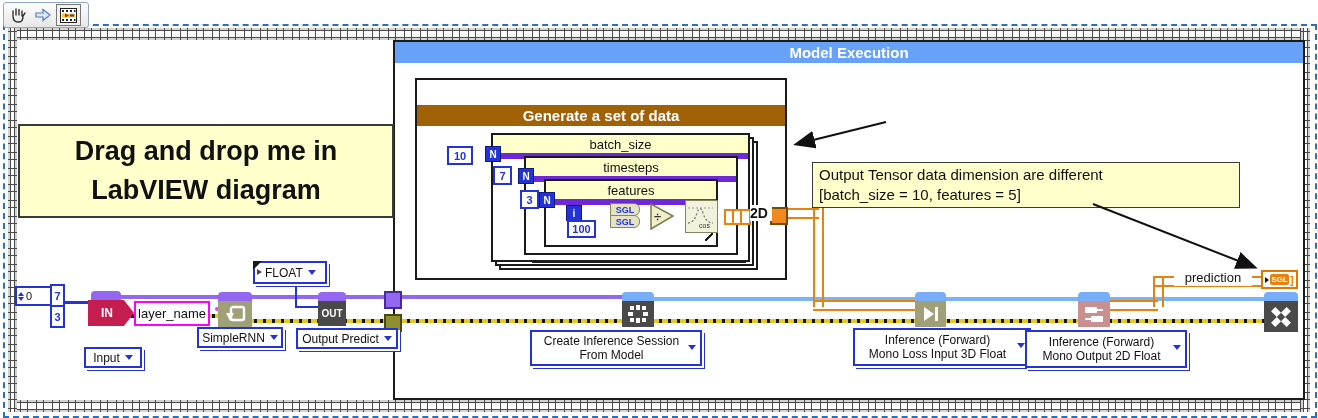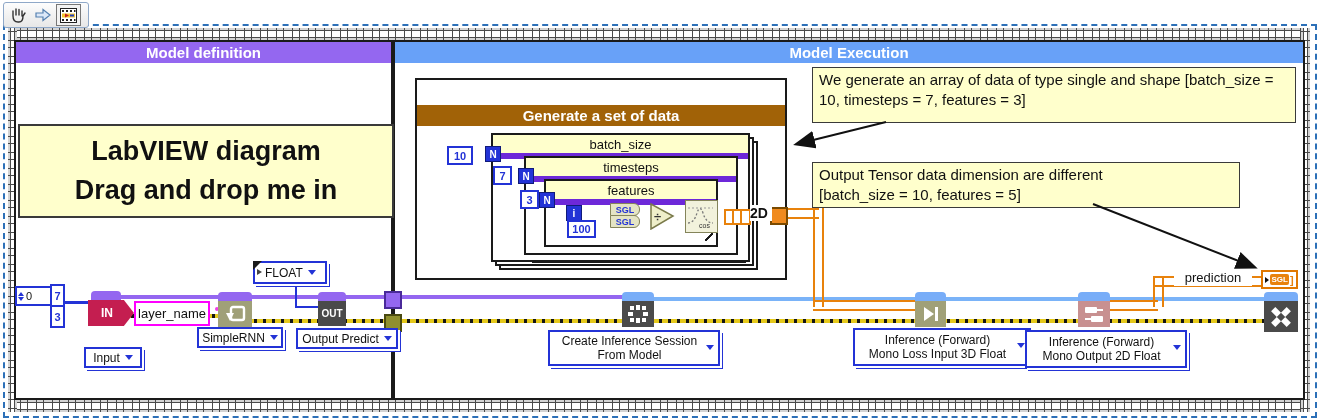--- a/index.html
+++ b/index.html
@@ -164,21 +164,21 @@
   .dd{background:#fff;border:2px solid #2333d6;box-shadow:2px 2px 0 0 #fff,3px 3px 0 0 #2333d6;
       display:flex;align-items:center;justify-content:center;font-size:12px;white-space:nowrap;
       padding:0 3px;z-index:5;}
   .dd2{flex-direction:column;line-height:14px;font-size:12px;padding:1px 14px 1px 5px;position:absolute;}
   .dd-arrow{width:0;height:0;border-left:4px solid transparent;border-right:4px solid transparent;
             border-top:5px solid #2333d6;display:inline-block;margin-left:5px;}
   .dd2 .dd-arrow{position:absolute;right:4px;top:13px;margin:0;}
   #ddInput{left:84px;top:328px;width:48px;height:17px;margin-top:19px;}
   #ddRnn{left:197px;top:327px;width:76px;height:17px;}
   #ddOutput{left:296px;top:328px;width:92px;height:17px;}
-  #ddCreate{left:548px;top:330px;width:149px;height:30px;}
+  #ddCreate{left:530px;top:330px;width:149px;height:30px;}
   #ddLoss{left:853px;top:328px;width:155px;height:32px;}
   #ddMo{left:1025px;top:330px;width:139px;height:32px;}
 
   
   #floatBox{left:253px;top:261px;width:60px;height:19px;background:#fff;border:2px solid #2333d6;
             box-shadow:2px 2px 0 0 #fff,3px 3px 0 0 #2333d6;display:flex;align-items:center;
             font-size:12px;padding-left:10px;z-index:5;}
   #floatFold{position:absolute;left:-2px;top:-2px;width:0;height:0;
              border-top:9px solid #1a1a1a;border-right:9px solid transparent;}
   #floatGlyph{position:absolute;left:2px;top:6px;width:0;height:0;
@@ -218,25 +218,20 @@
 <body>
 
 <div class="canvas">
 
   <div class="abs" id="marquee"></div>
   <div class="abs fsh" id="fsTop"></div>
   <div class="abs fsh" id="fsBottom"></div>
   <div class="abs fsv" id="fsLeft"></div>
   <div class="abs fsv" id="fsRight"></div>
 
-  <div class="abs frame" id="frameDef">
-    <div class="frameHeader hdr-purple">
-      <span>Model definition</span>
-    </div>
-  </div>
   <div class="abs frame" id="frameExec">
     <div class="frameHeader hdr-blue">
       <span>Model Execution</span>
     </div>
   </div>
 
   <div class="abs wire w-blue" id="wArr"></div>
   <div class="abs wire w-purple" id="wPurple"></div>
   <div class="abs wire w-session" id="wSession"></div>
   <div class="abs wire ew" id="wErr1"></div>
@@ -248,22 +243,22 @@
   <div class="abs wire opV" id="opV1"></div>
   <div class="abs wire opH" id="opC"></div>
   <div class="abs wire opH" id="opD"></div>
   <div class="abs wire opV" id="opV2"></div>
   <div class="abs wire opH" id="opF"></div>
 
   <div class="abs" id="tunPurple"></div>
   <div class="abs" id="tunOlive"></div>
 
   <div class="abs note" id="bigNote">
+    <span>Drag and drop me in</span>
     <span>LabVIEW diagram</span>
-    <span>Drag and drop me in</span>
   </div>
 
   <div class="abs" id="arrayIdx">
     <span class="spin">
         <i class="up"></i>
         <i class="dn"></i>
       </span>
     <span id="arrayIdxVal">0</span>
   </div>
   <div class="abs" id="arrayVals">
@@ -380,23 +375,20 @@
     </svg>
   </div>
   <div class="abs wire w-orange" id="wCos"></div>
   <div class="abs wire w-orange" id="wTun"></div>
   <div class="abs tunS" id="tun1"></div>
   <div class="abs tunS" id="tun2"></div>
   <div class="abs tunS" id="tun3"></div>
   <div class="abs" id="lbl2D">2D</div>
   <div class="abs" id="tunBig"></div>
 
-  <div class="abs note" id="note1">
-    <span>We generate an array of data of type single and shape [batch_size = 10, timesteps = 7, features = 3]</span>
-  </div>
   <div class="abs note" id="note2">
     <div>Output Tensor data dimension are different</div>
     <div>[batch_size = 10, features = 5]</div>
   </div>
 
   <div class="abs cap cap-blue" id="createCap"></div>
   <div class="abs nodeBody" id="createBody">
     <svg class="glyphSvg" width="22" height="20" viewBox="0 0 22 20">
       <rect x="9" y="1" width="4" height="5" fill="#fff"></rect>
         <rect x="9" y="14" width="4" height="5" fill="#fff"></rect>

